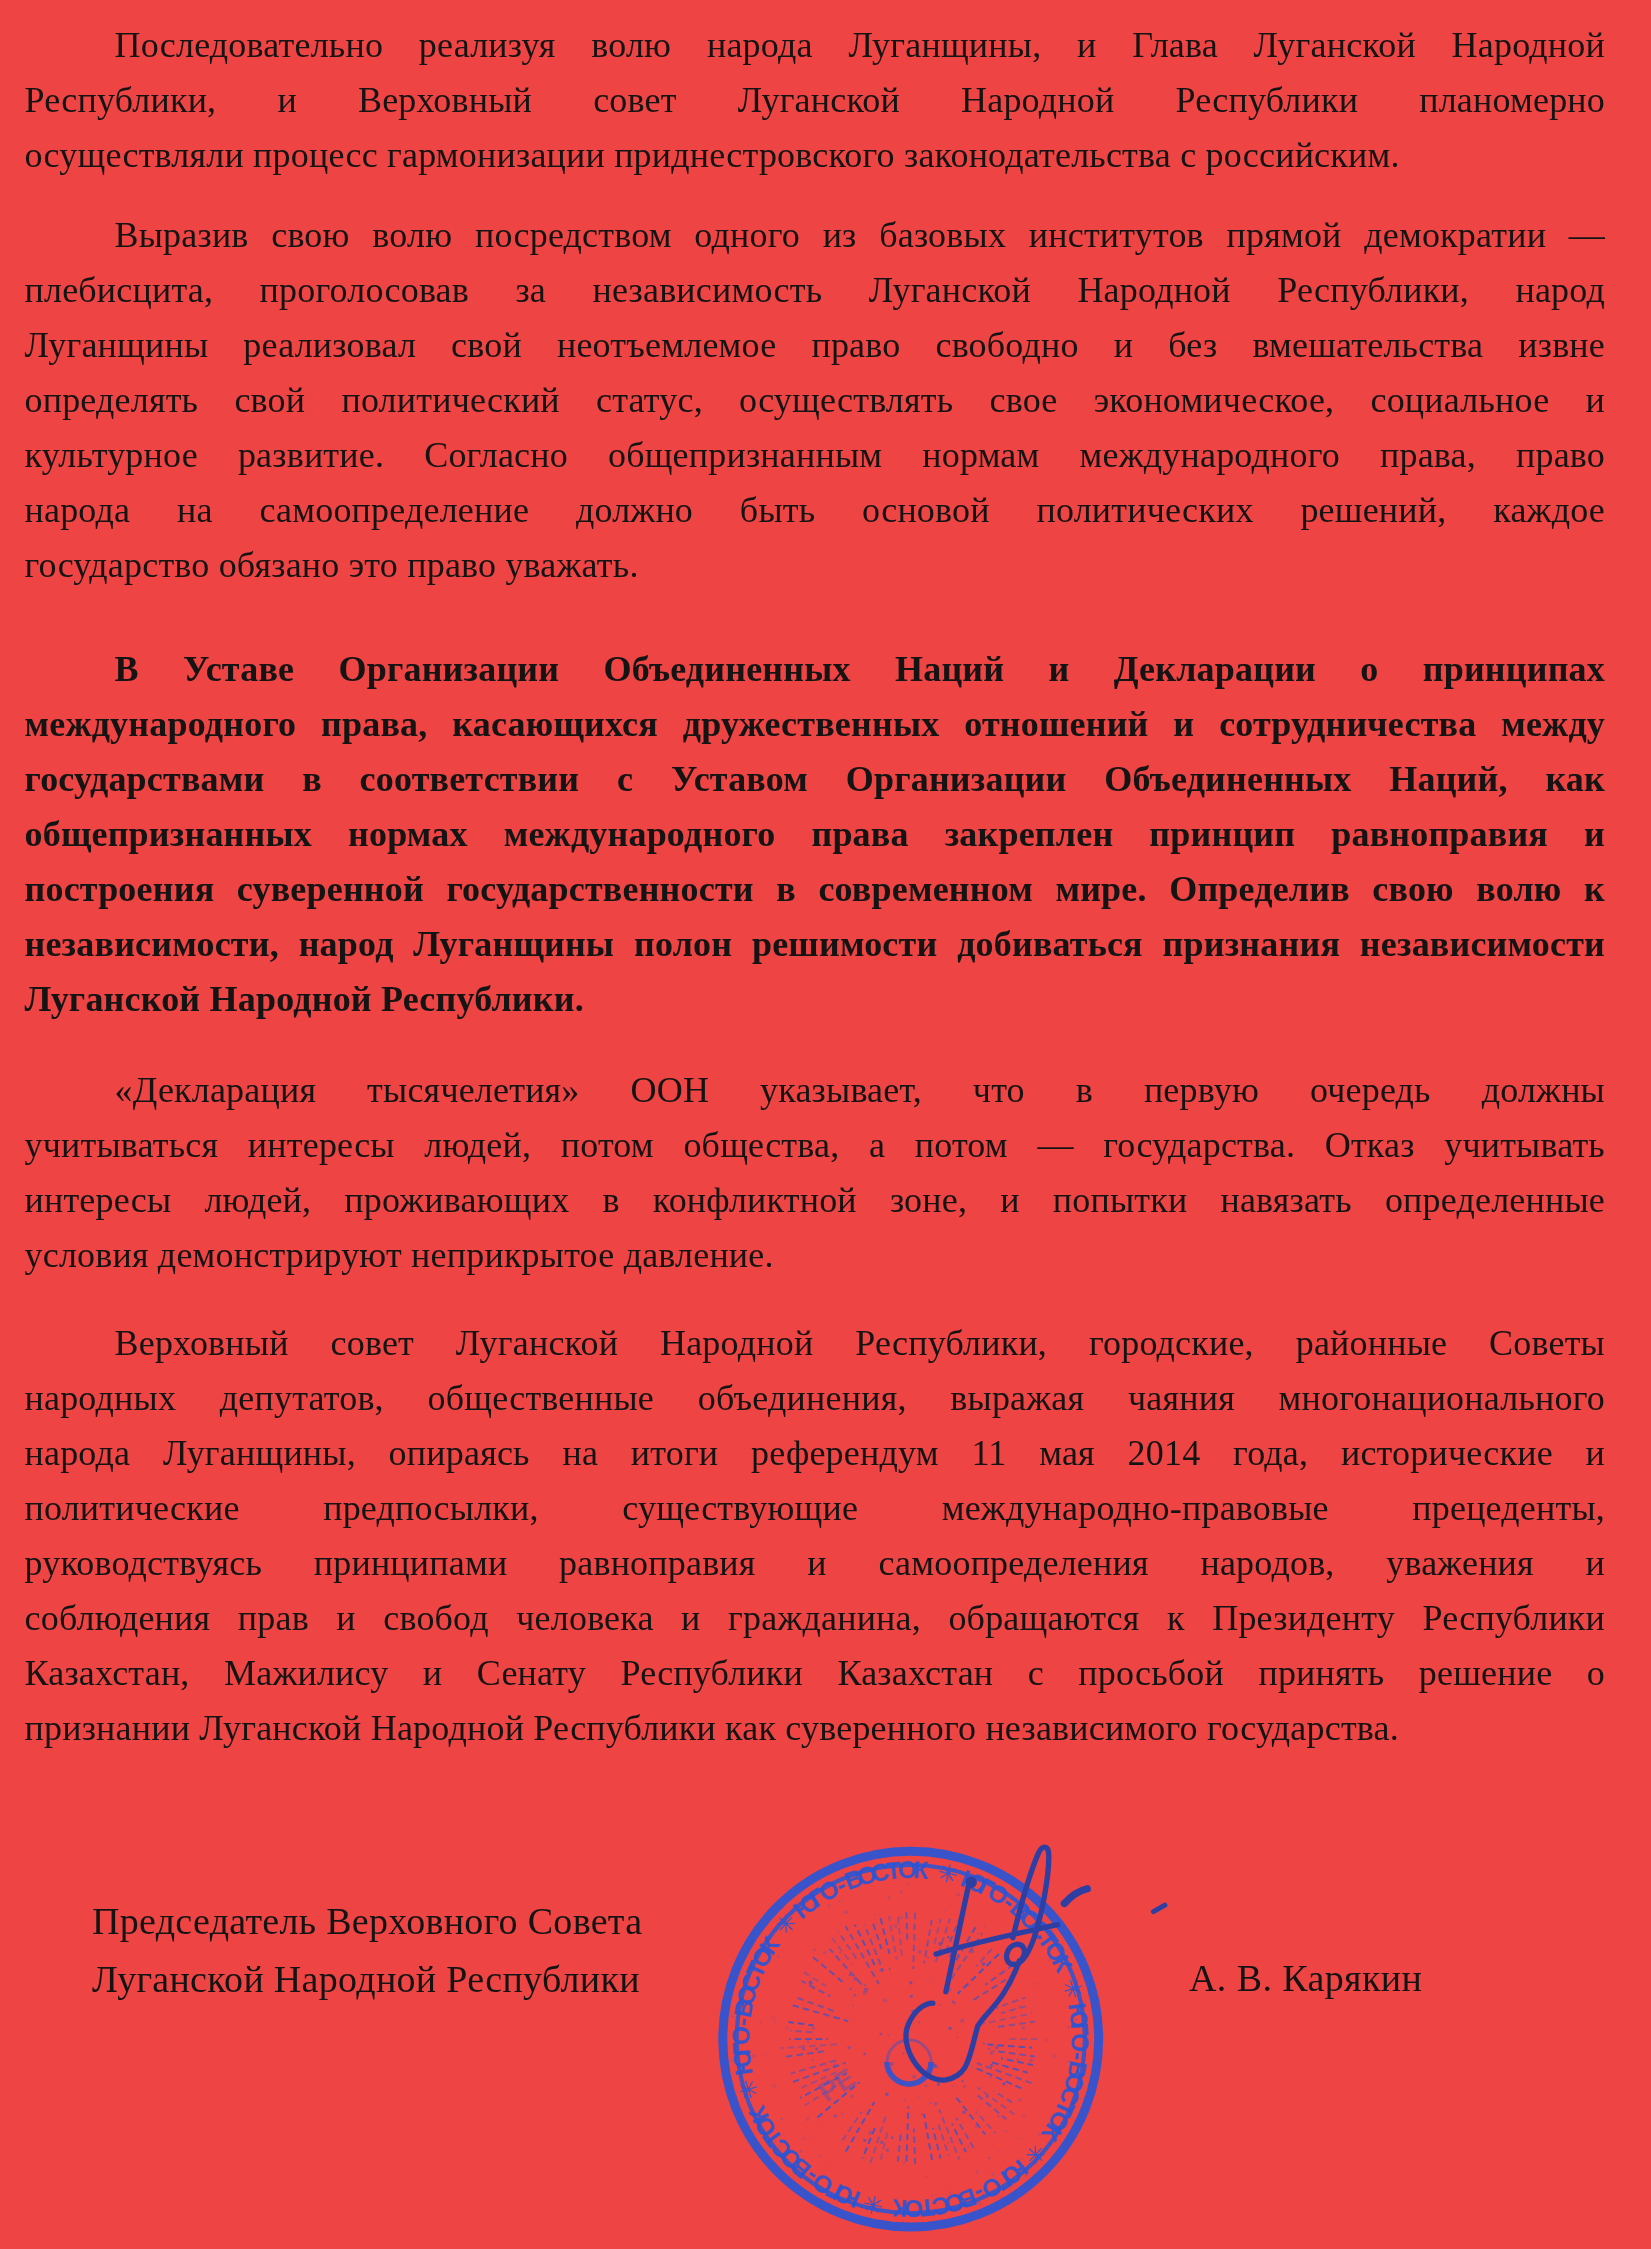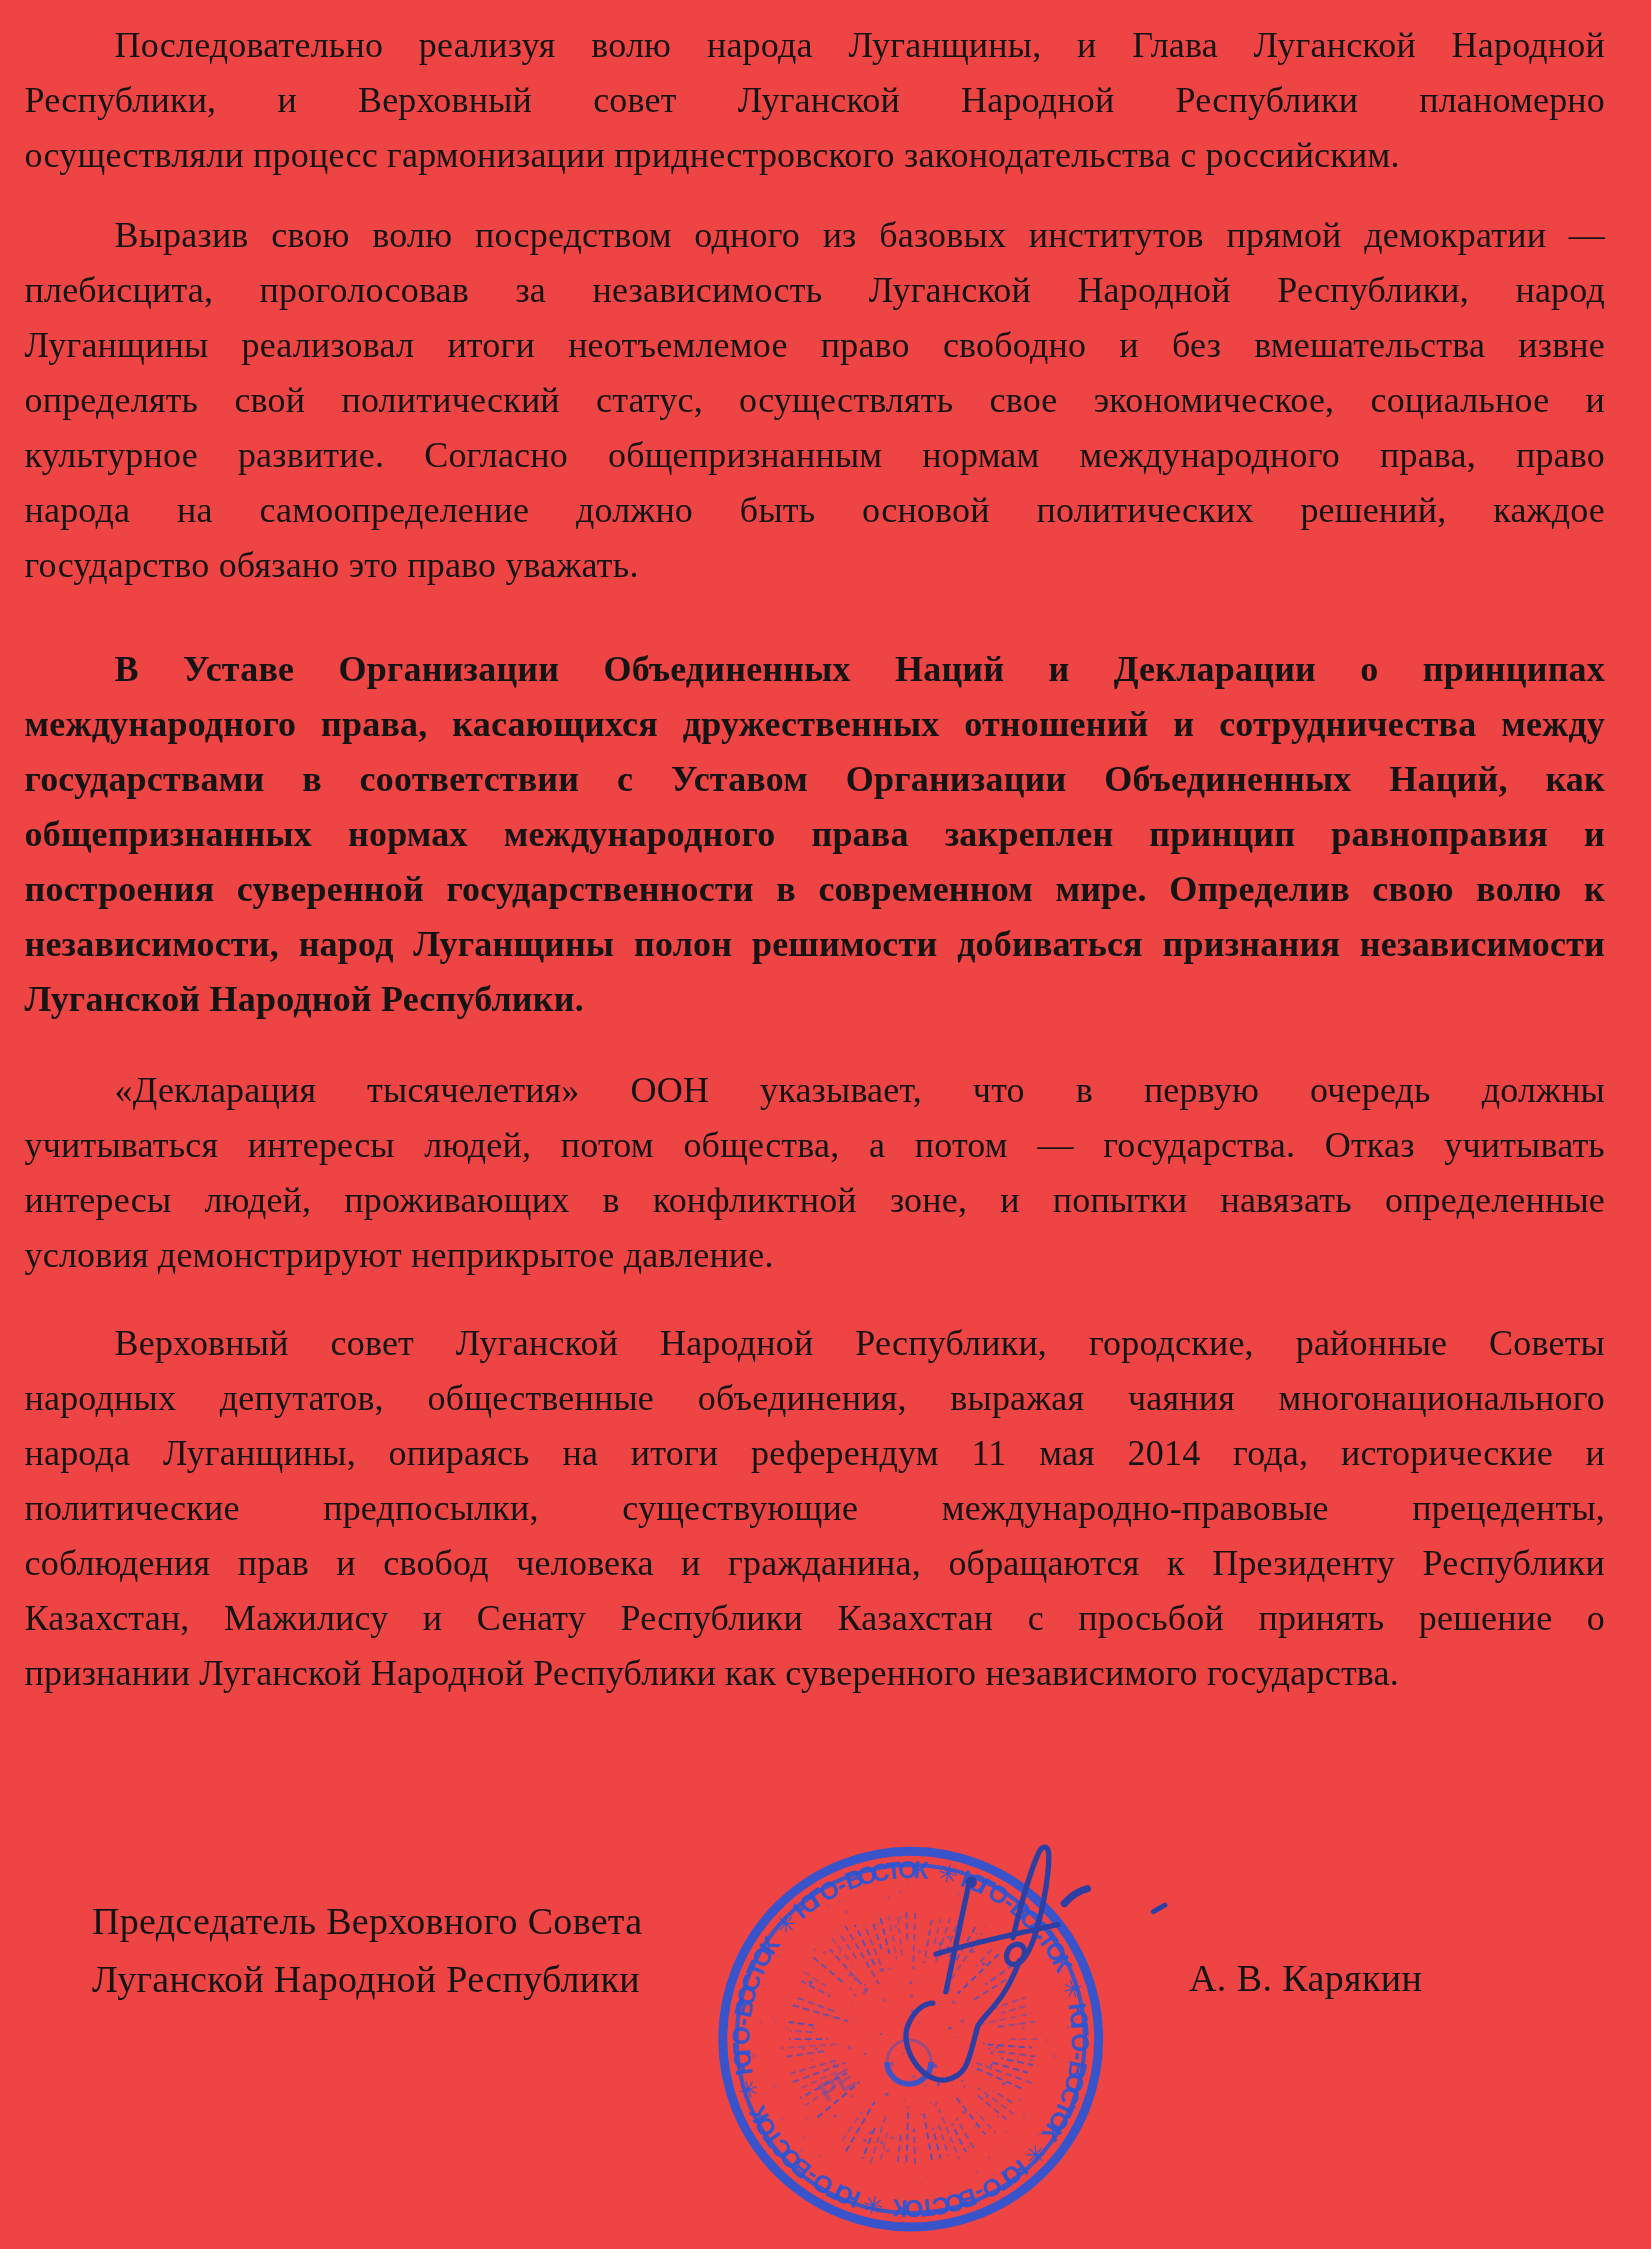--- a/index.html
+++ b/index.html
@@ -51,21 +51,21 @@
 
   <div class="text-block" id="paras">
       <div class="para">
         <div class="line first">Последовательно реализуя волю народа Луганщины, и Глава Луганской Народной</div>
         <div class="line">Республики, и Верховный совет Луганской Народной Республики планомерно</div>
         <div class="line last">осуществляли процесс гармонизации приднестровского законодательства с российским.</div>
       </div>
       <div class="para">
         <div class="line first">Выразив свою волю посредством одного из базовых институтов прямой демократии —</div>
         <div class="line">плебисцита, проголосовав за независимость Луганской Народной Республики, народ</div>
-        <div class="line">Луганщины реализовал итоги неотъемлемое право свободно и без вмешательства извне</div>
+        <div class="line">Луганщины реализовал свой неотъемлемое право свободно и без вмешательства извне</div>
         <div class="line">определять свой политический статус, осуществлять свое экономическое, социальное и</div>
         <div class="line">культурное развитие. Согласно общепризнанным нормам международного права, право</div>
         <div class="line">народа на самоопределение должно быть основой политических решений, каждое</div>
         <div class="line last">государство обязано это право уважать.</div>
       </div>
       <div class="para">
         <div class="line first">В Уставе Организации Объединенных Наций и Декларации о принципах</div>
         <div class="line">международного права, касающихся дружественных отношений и сотрудничества между</div>
         <div class="line">государствами в соответствии с Уставом Организации Объединенных Наций, как</div>
         <div class="line">общепризнанных нормах международного права закреплен принцип равноправия и</div>
@@ -77,20 +77,21 @@
         <div class="line first">«Декларация тысячелетия» ООН указывает, что в первую очередь должны</div>
         <div class="line">учитываться интересы людей, потом общества, а потом — государства. Отказ учитывать</div>
         <div class="line">интересы людей, проживающих в конфликтной зоне, и попытки навязать определенные</div>
         <div class="line last">условия демонстрируют неприкрытое давление.</div>
       </div>
       <div class="para">
         <div class="line first">Верховный совет Луганской Народной Республики, городские, районные Советы</div>
         <div class="line">народных депутатов, общественные объединения, выражая чаяния многонационального</div>
         <div class="line">народа Луганщины, опираясь на итоги референдум 11 мая 2014 года, исторические и</div>
         <div class="line">политические предпосылки, существующие международно-правовые прецеденты,</div>
+        <div class="line">руководствуясь принципами равноправия и самоопределения народов, уважения и</div>
         <div class="line">соблюдения прав и свобод человека и гражданина, обращаются к Президенту Республики</div>
         <div class="line">Казахстан, Мажилису и Сенату Республики Казахстан с просьбой принять решение о</div>
         <div class="line last">признании Луганской Народной Республики как суверенного независимого государства.</div>
       </div>
     </div>
 
   <div class="sig-title">
     <div>Председатель Верховного Совета</div>
     <div>Луганской Народной Республики</div>
   </div>

